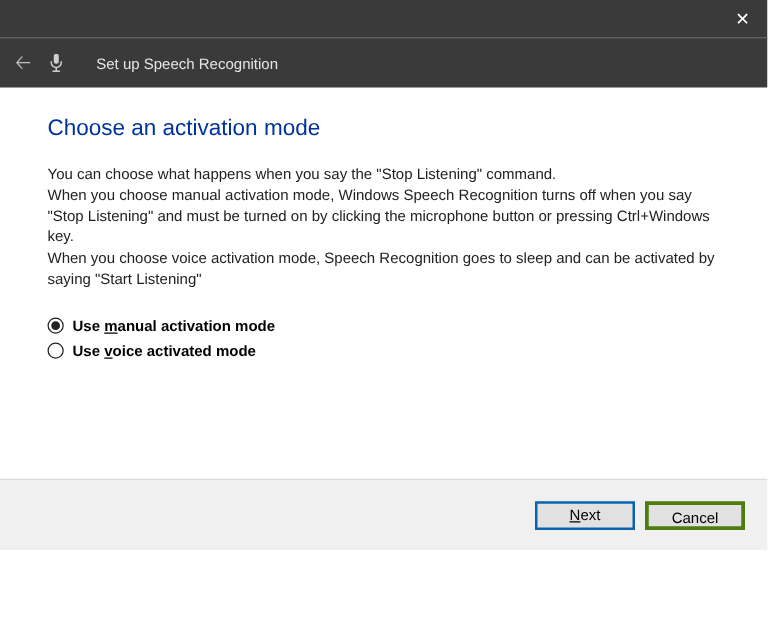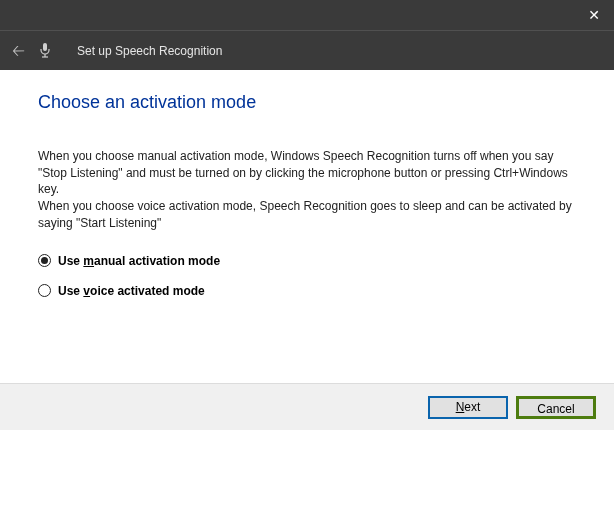--- a/index.html
+++ b/index.html
@@ -56,21 +56,21 @@
 }
 .desc {
   color: #222;
   font-size: 12px;
   line-height: 1.4;
   margin-bottom: 22px;
 }
 .radio-group {
   display: flex;
   flex-direction: column;
-  gap: 16px;
+  gap: 6px;
 }
 .radio-row {
   display: flex;
   align-items: center;
   gap: 7px;
   cursor: pointer;
 }
 .radio-outer {
   width: 13px;
   height: 13px;
@@ -87,21 +87,21 @@
   background: #222;
   border-radius: 50%;
 }
 .radio-label {
   font-size: 12px;
   font-weight: 700;
   color: #000;
 }
 .radio-label .ul { text-decoration: underline; }
 .footer {
-  height: 47px;
+  height: 57px;
   border-top: 1px solid #dcdcdc;
   background: #f0f0f0;
   display: flex;
   justify-content: flex-end;
   align-items: center;
   padding: 0 18px;
   gap: 8px;
 }
 .btn {
   min-width: 80px;
@@ -136,21 +136,21 @@
       <line x1="6" y1="11" x2="6" y2="14" stroke="#d0d0d0" stroke-width="1.2"></line>
       <line x1="3" y1="14" x2="9" y2="14" stroke="#d0d0d0" stroke-width="1.2"></line>
     </svg>
   </div>
   <div class="header-title">Set up Speech Recognition</div>
 </div>
 
 <div class="content">
   <h1 class="page-title">Choose an activation mode</h1>
   <div class="desc">
-    <br>
+    <span>You can choose what happens when you say the "Stop Listening" command.</span><br>
     <span>When you choose manual activation mode, Windows Speech Recognition turns off when you say "Stop Listening" and must be turned on by clicking the microphone button or pressing Ctrl+Windows key.</span><br>
     <span>When you choose voice activation mode, Speech Recognition goes to sleep and can be activated by saying "Start Listening"</span>
   </div>
 
   <div class="radio-group">
     <div class="radio-row">
       <div class="radio-outer">
         <div class="radio-inner" id="dot-manual" style="display: block;"></div>
       </div>
       <div class="radio-label"><span>Use </span><span class="ul">m</span><span>anual activation mode</span></div>

